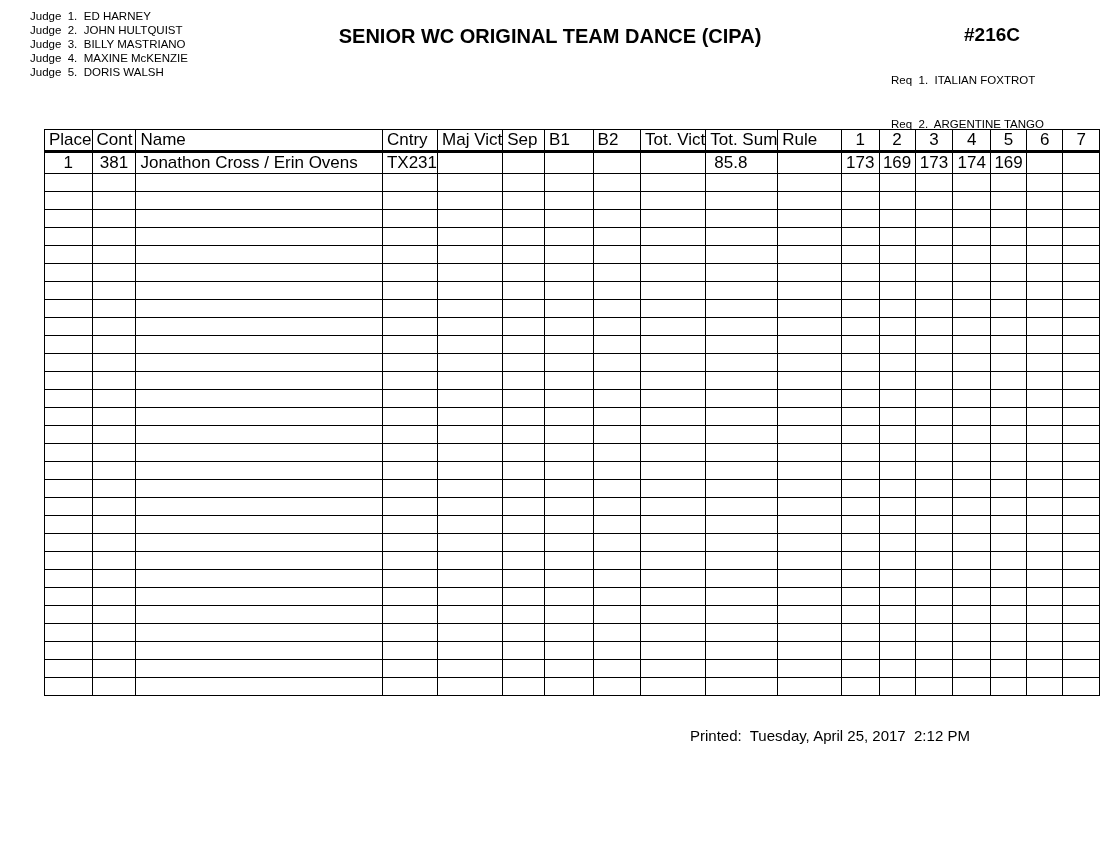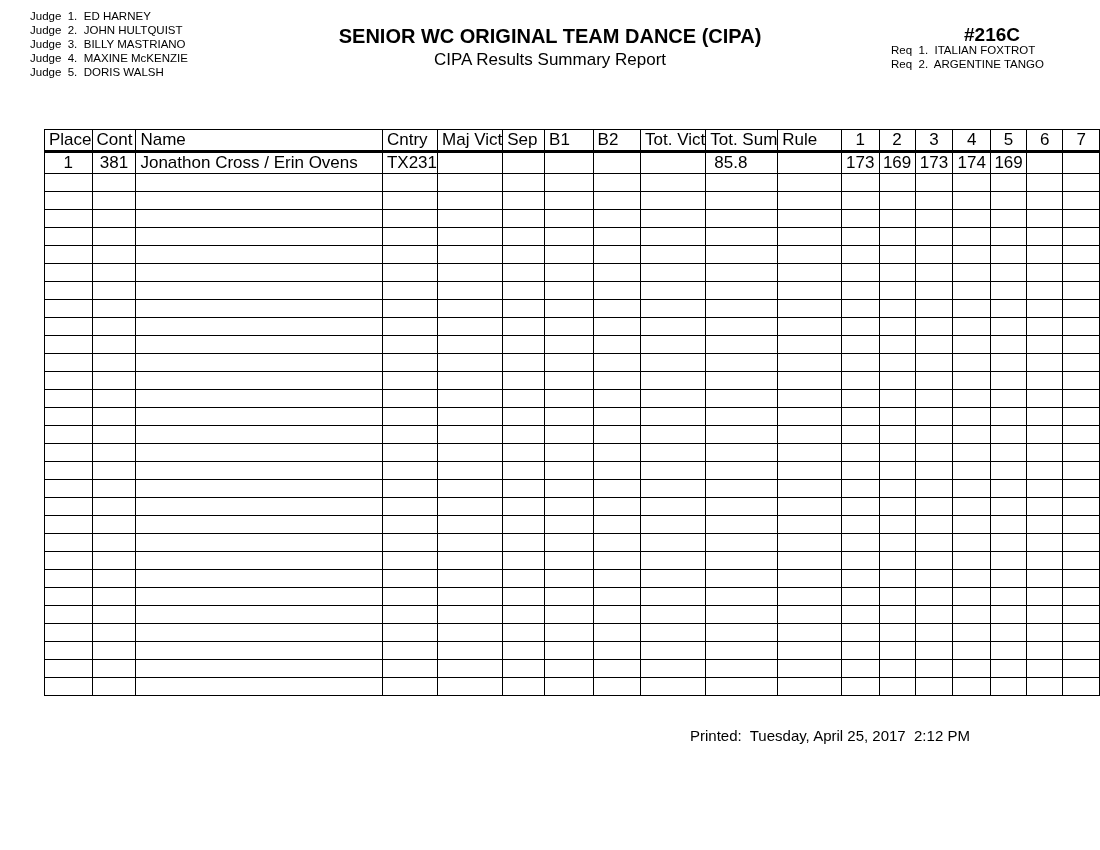--- a/index.html
+++ b/index.html
@@ -7,41 +7,40 @@
          font-family:"Liberation Sans", sans-serif; color:#000; }
   .judges { position:absolute; left:30px; top:9px; font-size:11.5px; line-height:14px; }
   .judges .row { white-space:pre; }
   .center { position:absolute; left:290px; width:520px; top:23px; text-align:center; }
   .title { font-size:18px; font-weight:bold; line-height:22px; letter-spacing:-0.2px; }
   .venue { font-size:15px; line-height:18px; }
   .event { font-size:20px; font-weight:bold; line-height:26px; }
   .report { font-size:17px; line-height:22px; }
   .num { position:absolute; left:964px; top:24px; font-size:19px; font-weight:bold; }
   .reqs { position:absolute; left:891px; top:43px; font-size:11.5px; line-height:14px; }
-  .reqs .row { white-space:pre; }
+  .reqs .row { white-space:pre;margin-top:30px; }
   table.res { position:absolute; left:44px; top:129px; border-collapse:collapse; table-layout:fixed; font-size:17px; }
   table.res th, table.res td { border:1.5px solid #000; padding:0 0 0 4px; height:17px; white-space:nowrap; overflow:hidden; font-weight:normal; text-align:left; }
   table.res thead th { border-bottom:3px solid #000; height:18px; }
   table.res .c { text-align:center; padding:0; }
   .printed { position:absolute; left:690px; top:727px; font-size:15px; white-space:pre; }
 </style>
 </head>
 <body>
 
 <div class="judges">
   <div class="row"><span>Judge  1.</span>  <span>ED HARNEY</span></div>
   <div class="row"><span>Judge  2.</span>  <span>JOHN HULTQUIST</span></div>
   <div class="row"><span>Judge  3.</span>  <span>BILLY MASTRIANO</span></div>
   <div class="row"><span>Judge  4.</span>  <span>MAXINE McKENZIE</span></div>
   <div class="row"><span>Judge  5.</span>  <span>DORIS WALSH</span></div>
 </div>
 
 <div class="center">
   <div class="event">SENIOR WC ORIGINAL TEAM DANCE (CIPA)</div>
-  <div class="report">CIPA Results Summary Report</div>
 </div>
 
 <div class="num">#216C</div>
 
 <div class="reqs">
   <div class="row"><span>Req  1.</span>  <span>ITALIAN FOXTROT</span></div>
   <div class="row"><span>Req  2.</span>  <span>ARGENTINE TANGO</span></div>
 </div>
 
 <table class="res">

